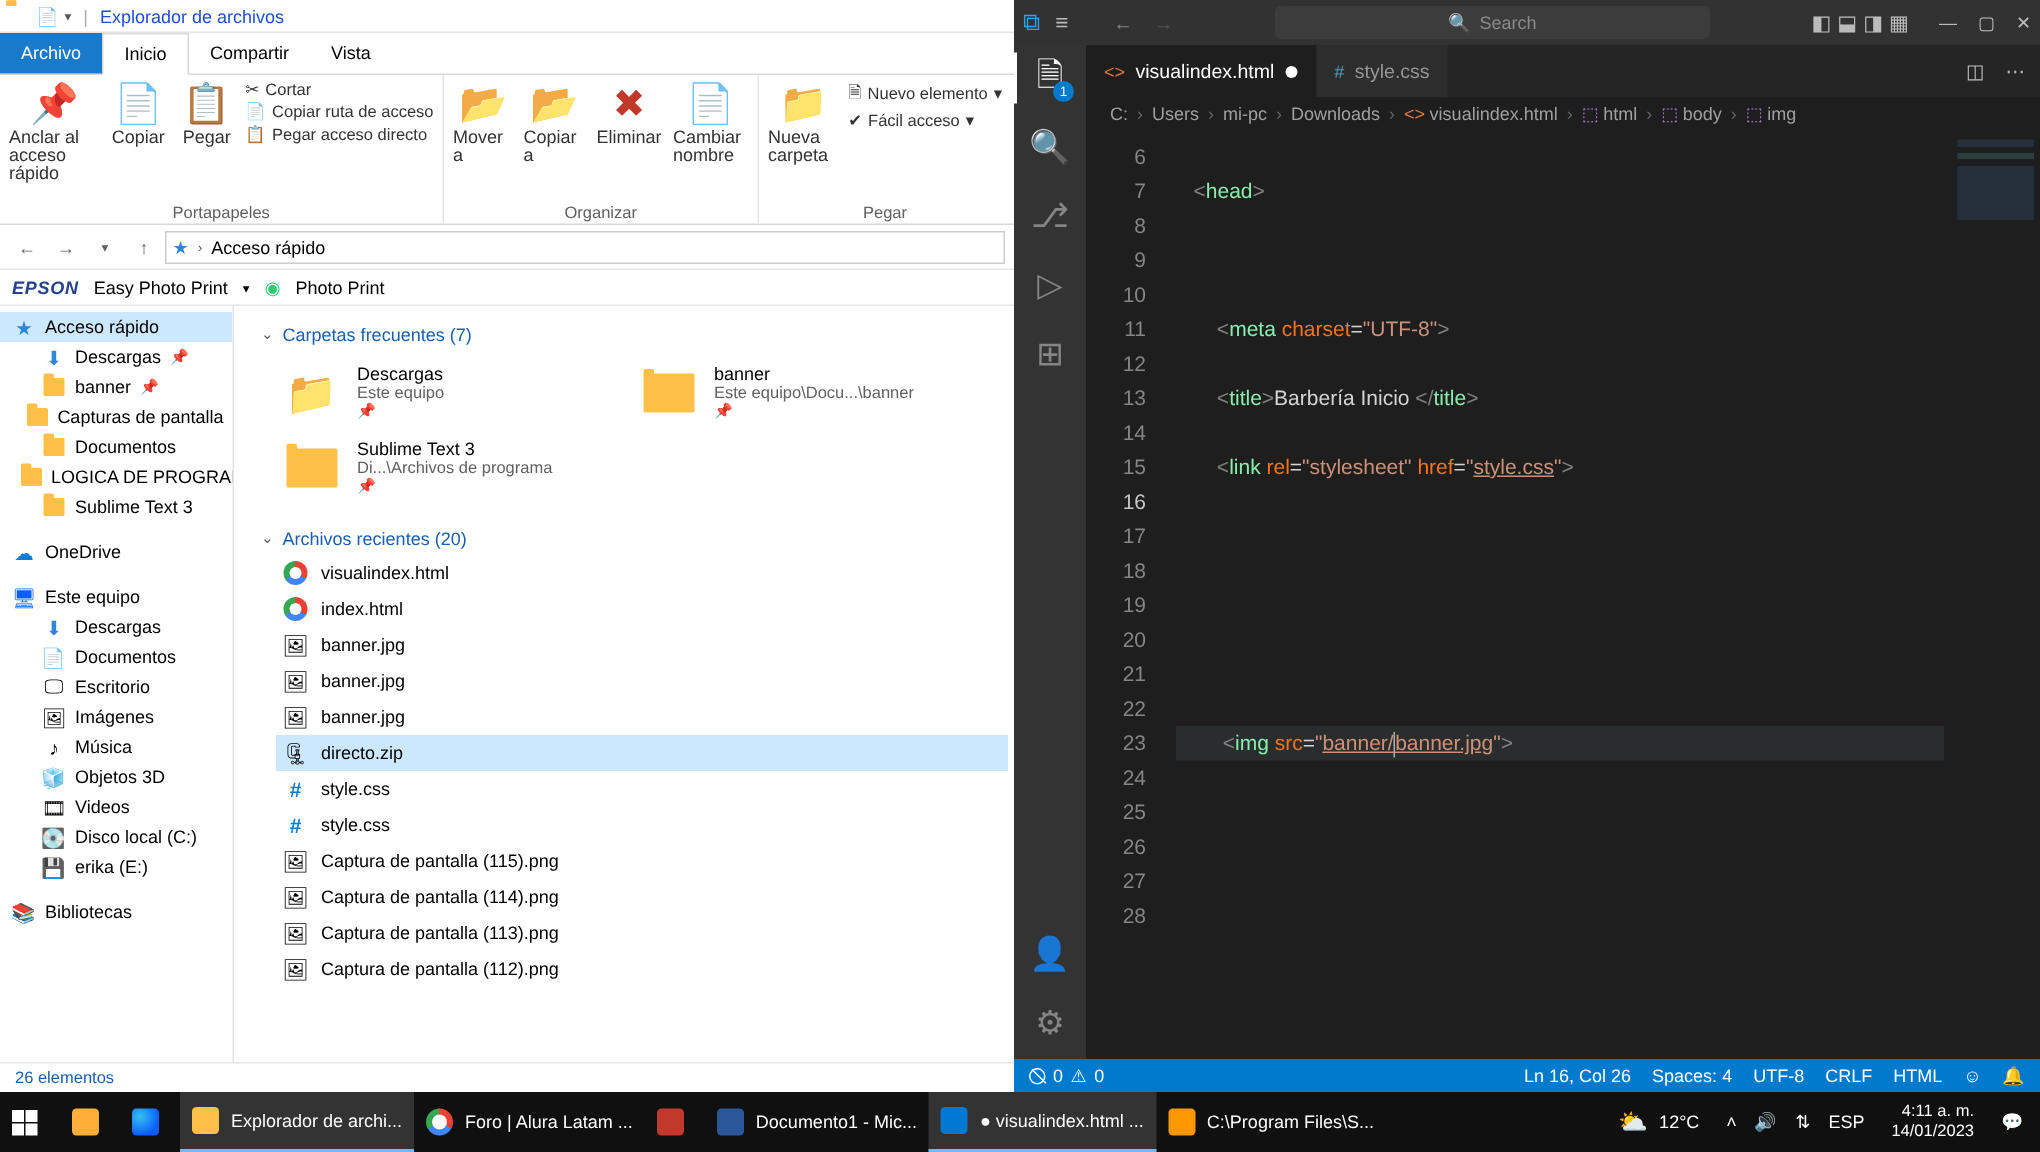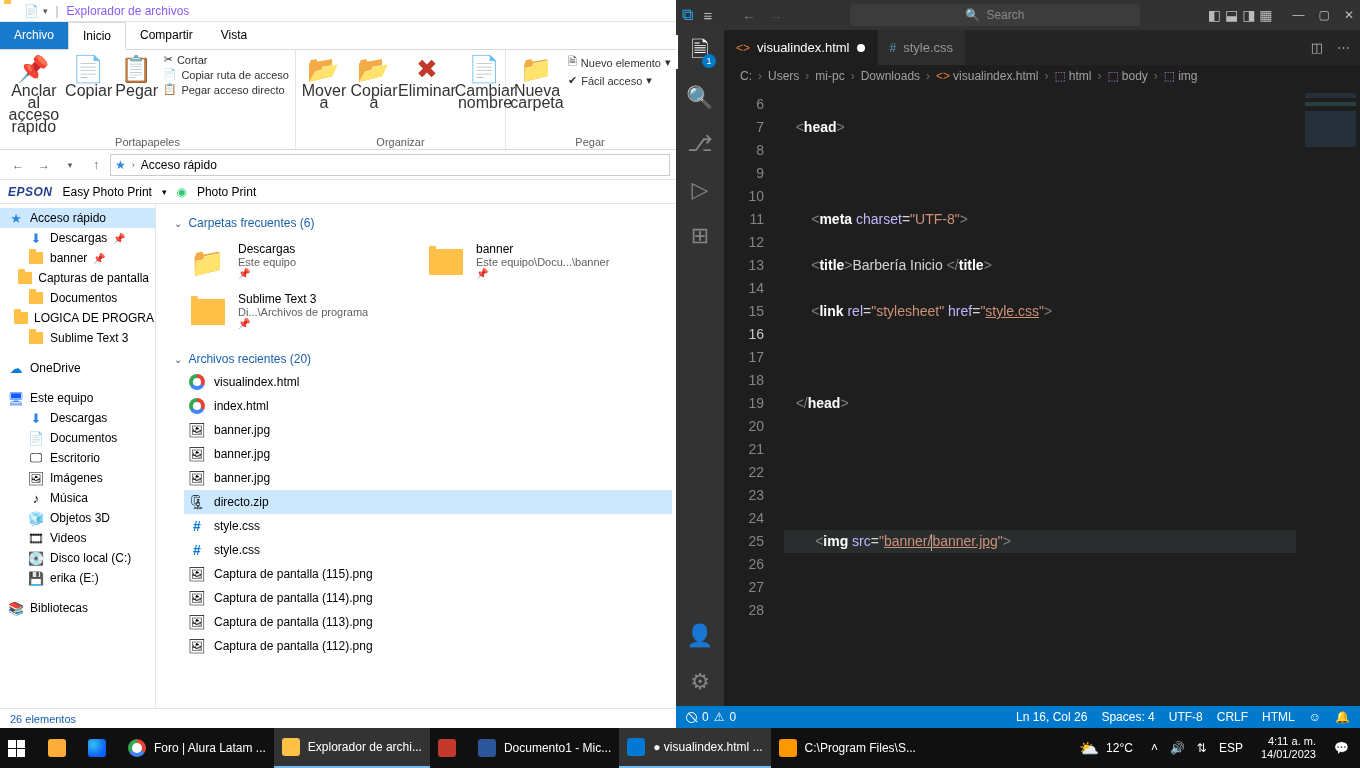--- a/index.html
+++ b/index.html
@@ -4,32 +4,32 @@
 <style>
 * { margin: 0; padding: 0; box-sizing: border-box; font-family: "Segoe UI", sans-serif; }
 html, body { width: 1360px; height: 768px; overflow: hidden; background: #000; }
 .screen { display: flex; width: 1360px; height: 728px; }
 
 
 .fe { width: 676px; height: 728px; background: #fff; display: flex; flex-direction: column; font-size: 12px; color: #000; }
 .fe-titlebar { height: 22px; background: #fff; display: flex; align-items: center; gap: 4px; padding-left: 4px; border-bottom: 1px solid #e5e5e5; }
 .fe-title-icon { width: 16px; height: 16px; display: inline-block; }
 .fe-title-sep { color: #aaa; margin: 0 4px; }
-.fe-title-text { color: #8b5cf6; text-align: right; }
+.fe-title-text { color: #1d4ed8; text-align: right; }
 .fe-tabs { display: flex; background: #fff; border-bottom: 1px solid #d9d9d9; }
 .fe-tab { padding: 6px 14px; font-size: 12px; cursor: pointer; }
 .fe-tab.archivo { background: #1979ca; color: #fff; }
 .fe-tab.active { background: #fff; border: 1px solid #d9d9d9; border-bottom: 1px solid #fff; margin-bottom: -1px; }
 .fe-ribbon { height: 100px; background: #fff; display: flex; border-bottom: 1px solid #d9d9d9; overflow: hidden; }
 .rgrp { border-right: 1px solid #e5e5e5; padding: 3px 6px 1px 6px; display: flex; flex-direction: column; position: relative; }
 .rgrp-body { flex: 1; display: flex; align-items: flex-start; gap: 6px; }
 .rgrp-title { text-align: center; font-size: 11px; color: #606060; padding-top: 2px; }
 .rbtn-v { display: flex; flex-direction: column; align-items: center; width: 54px; color: #333; cursor: pointer; }
 .rbtn-v .ico { width: 32px; height: 32px; display: flex; align-items: center; justify-content: center; font-size: 26px; }
-.rbtn-v .lbl { font-size: 16px; line-height: 12px; text-align: center; }
+.rbtn-v .lbl { font-size: 12px; line-height: 12px; text-align: left; }
 .rlist { display: flex; flex-direction: column; gap: 2px; font-size: 11px; color: #333; }
 .rlist-item { display: flex; align-items: center; gap: 4px; cursor: pointer; white-space: nowrap; }
 .fe-nav { height: 30px; display: flex; align-items: center; gap: 2px; padding: 0 6px; border-bottom: 1px solid #e5e5e5; }
 .fe-nav-btn { width: 24px; height: 24px; display: flex; align-items: center; justify-content: center; color: #606060; cursor: pointer; border-radius: 2px; }
 .fe-navpath { flex: 1; height: 22px; border: 1px solid #ccc; display: flex; align-items: center; gap: 6px; padding: 0 4px; font-size: 12px; background: #fff; }
 .fe-epson { height: 24px; display: flex; align-items: center; gap: 10px; padding: 0 8px; border-bottom: 1px solid #e5e5e5; font-size: 12px; }
 .fe-epson .brand { color: #24408e; font-weight: bold; letter-spacing: 0.5px; font-style: italic; }
 .fe-body { flex: 1; display: flex; overflow: hidden; }
 .fe-tree { width: 156px; border-right: 1px solid #e5e5e5; overflow-y: auto; padding: 4px 0; }
 .fe-tree-item { display: flex; align-items: center; gap: 6px; padding: 2px 6px 2px 8px; font-size: 12px; white-space: nowrap; overflow: hidden; cursor: pointer; }
@@ -84,22 +84,22 @@
 .vc-breadcrumb { height: 22px; background:#1e1e1e; color:#a0a0a0; font-size:12px; display:flex; align-items:center; padding:0 16px; gap:6px; white-space:nowrap; overflow:hidden;}
 .vc-bc-sep { color:#666; }
 .vc-bc-item { display:flex; align-items:center; gap:3px; }
 .vc-code-wrap { flex:1; display:flex; position:relative; background:#1e1e1e; overflow:hidden; }
 .vc-gutter { width: 56px; background:#1e1e1e; color:#858585; text-align:right; font-family:Consolas,monospace; font-size:14px; padding:6px 16px 0 0; line-height:23px; }
 .vc-gutter .cur { color:#c6c6c6; }
 .vc-code { flex:1; font-family:Consolas,monospace; font-size:14px; padding:6px 0 0 4px; line-height:23px; white-space:pre; overflow:hidden; position:relative; color:#d4d4d4;}
 .vc-code .line { position:relative; }
 .vc-minimap { width:64px; background:#1e1e1e; border-left:1px solid #1e1e1e; position:relative; }
 .vc-minimap .mm { position:absolute; top:6px; right:4px; left:8px; height:60px; background:linear-gradient(#2a3b4d 0 8%, transparent 8% 15%, #355 15% 22%, transparent 22% 30%, #2a3b4d 30% 90%, transparent 90%); opacity:.6;}
-.tk-tag { color:#ffffff;font-weight:bold; }
-.tk-attr { color:#c4b5fd;margin-top:40px; }
+.tk-tag { color:#86efac; }
+.tk-attr { color:#f97316;margin-top:40px; }
 .tk-str { color:#ce9178; }
 .tk-txt { color:#d4d4d4; }
 .tk-pun { color:#808080; }
 .tk-und { text-decoration: underline; }
 .vc-cursor { display:inline-block; width:1px; height:17px; background:#aeafad; vertical-align:middle; }
 
 .vc-status { height:22px; background:#007acc; color:#fff; font-size:12px; display:flex; align-items:center; padding:0 10px; overflow:hidden; white-space:nowrap;}
 .vc-status .seg { display:flex; align-items:center; gap:5px; margin-right:14px;}
 .vc-status .right { margin-left:auto; display:flex; gap:14px; }
 .vc-status .err0 { border:1.4px solid #fff; border-radius:50%; width:11px; height:11px; display:inline-block; position:relative;}
@@ -374,21 +374,21 @@
         <div style="height:10px"></div>
         <div class="fe-tree-item">
           <span class="fe-tree-icon">📚</span>
           <span>Bibliotecas</span>
         </div>
       </div>
 
       <div class="fe-main">
         <div class="fe-section-hdr">
           <span class="chev">⌄</span>
-          <span>Carpetas frecuentes (6)</span>
+          <span>Carpetas frecuentes (7)</span>
         </div>
         <div class="fe-tiles" id="freq-tiles">
             <div class="fe-tile">
       <div class="ticon">
                 <span style="color:#ffc048;font-size:28px">📁</span>
               </div>
       <div>
         <div class="tname">Descargas</div>
         <div class="tsub">Este equipo</div>
         <div class="pin-sm">📌</div>
@@ -591,21 +591,20 @@
               <div class="">27</div>
               <div class="">28</div>
             </div>
           <div class="vc-code">
 <div class="line">   <span class="tk-pun">&lt;</span><span class="tk-tag">head</span><span class="tk-pun">&gt;</span></div>
 <div class="line">   </div>
 <div class="line">       <span class="tk-pun">&lt;</span><span class="tk-tag">meta</span> <span class="tk-attr">charset</span><span class="tk-txt">=</span><span class="tk-str">"UTF-8"</span><span class="tk-pun">&gt;</span></div>
 <div class="line">       <span class="tk-pun">&lt;</span><span class="tk-tag">title</span><span class="tk-pun">&gt;</span><span class="tk-txt">Barbería Inicio </span><span class="tk-pun">&lt;/</span><span class="tk-tag">title</span><span class="tk-pun">&gt;</span></div>
 <div class="line">       <span class="tk-pun">&lt;</span><span class="tk-tag">link</span> <span class="tk-attr">rel</span><span class="tk-txt">=</span><span class="tk-str">"stylesheet"</span> <span class="tk-attr">href</span><span class="tk-txt">=</span><span class="tk-str">"</span><span class="tk-str tk-und">style.css</span><span class="tk-str">"</span><span class="tk-pun">&gt;</span></div>
 <div class="line">   </div>
-<div class="line">   <span class="tk-pun">&lt;/</span><span class="tk-tag">head</span><span class="tk-pun">&gt;</span></div>
 <div class="line">   </div>
 <div class="line">   </div>
 <div class="line" style="background:#2a2d2e">        <span class="tk-pun">&lt;</span><span class="tk-tag">img</span> <span class="tk-attr">src</span><span class="tk-txt">=</span><span class="tk-str">"</span><span class="tk-str tk-und">banner/</span><span class="vc-cursor"></span><span class="tk-str tk-und">banner.jpg</span><span class="tk-str">"</span><span class="tk-pun">&gt;</span></div>
 <div class="line">   </div>
 
 
 
 
 
 
@@ -653,27 +652,27 @@
 
     </div>
       <div class="tb-btn ">
       <span class="ci ff"></span>
 
     </div>
       <div class="tb-btn ">
       <span class="ci edge"></span>
 
     </div>
+      <div class="tb-btn active">
+      <span class="ci folder"></span>
+      <span class="tb-label">Explorador de archi...</span>
+    </div>
       <div class="tb-btn ">
       <span class="ci chrome"></span>
       <span class="tb-label">Foro | Alura Latam ...</span>
-    </div>
-      <div class="tb-btn active">
-      <span class="ci folder"></span>
-      <span class="tb-label">Explorador de archi...</span>
     </div>
       <div class="tb-btn ">
       <span class="ci red"></span>
 
     </div>
       <div class="tb-btn ">
       <span class="ci word"></span>
       <span class="tb-label">Documento1 - Mic...</span>
     </div>
       <div class="tb-btn active">

